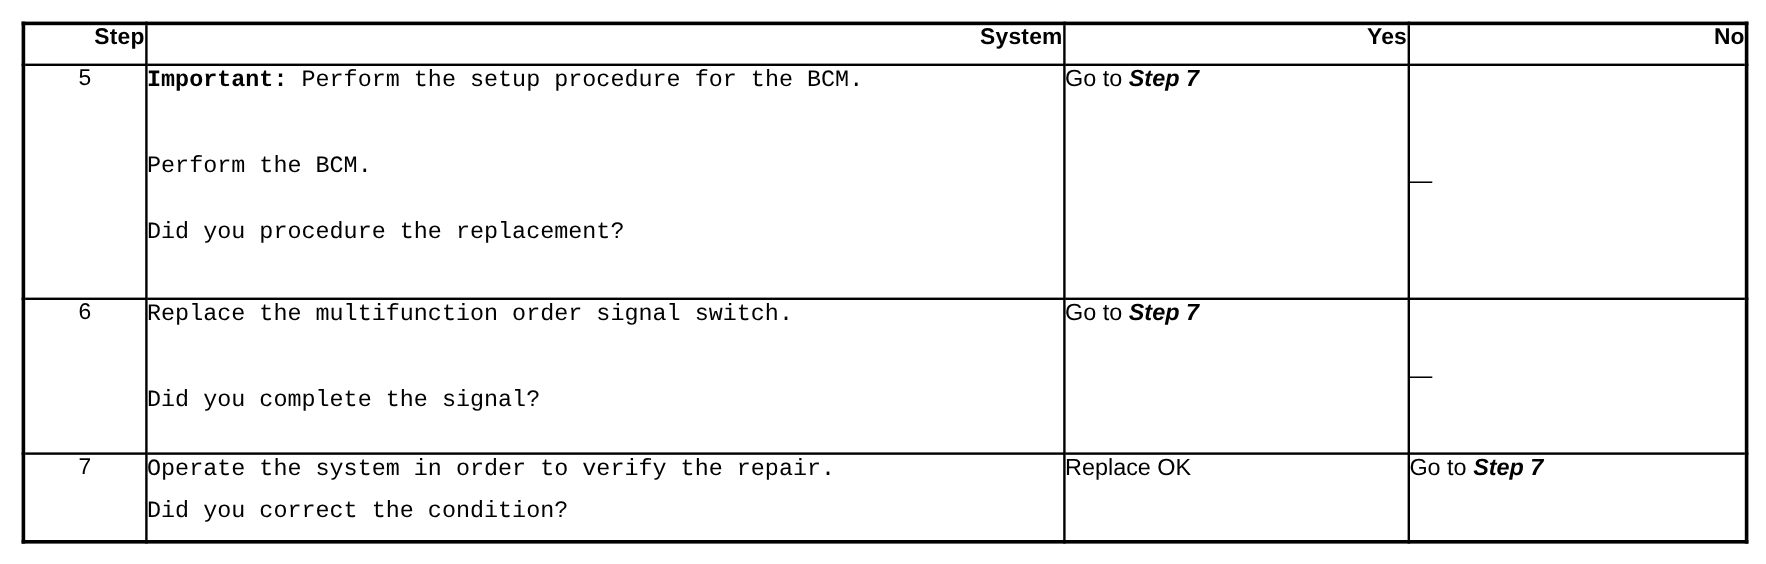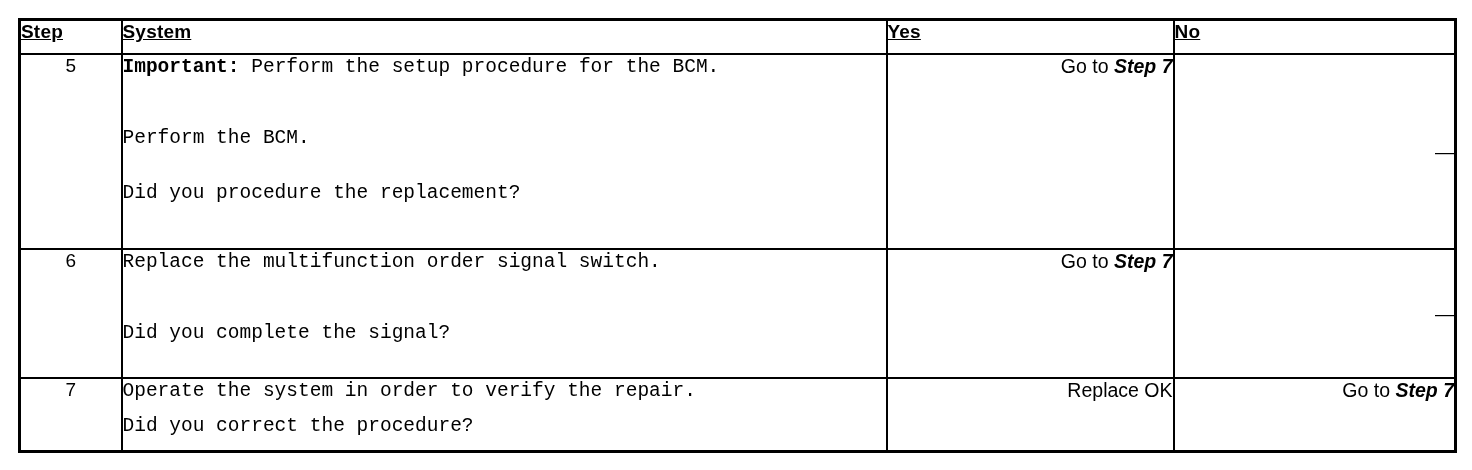--- a/index.html
+++ b/index.html
@@ -39,45 +39,44 @@
   }
 
   
   col.c-step   { width: 102px; }
   col.c-action { width: 765px; }
   col.c-yes    { width: 287px; }
   col.c-no     { width: 282px; }
 
   thead th {
     height: 32px;
-    text-align: left;
+    text-align: right;
     vertical-align: middle;
     font-size: 19px;
     font-weight: bold;
     letter-spacing: 0.2px;
     border-bottom: 3px solid #000;
-    text-decoration: underline;
   }
 
   td.step-cell {
     text-align: center;
     vertical-align: middle;
     font-size: 19px;
     font-weight: normal;
   }
 
   td.action-cell {
     padding: 6px 0 6px 11px;
     font-size: 19.5px;
     line-height: 1.28;
     font-family: Liberation Mono, monospace;
   }
 
   td.ans-cell {
-    text-align: right;
+    text-align: left;
     vertical-align: bottom;
     font-size: 19.5px;
     padding-bottom: 6px;
     border-radius: 16px;
   }
   td.ans-cell.mid {
     vertical-align: middle;
     padding-bottom: 0;
   }
 
@@ -145,21 +144,21 @@
         </td>
         <td class="ans-cell"><span>Go to </span><i class="stepref">Step 7</i></td>
         <td class="ans-cell mid"><span class="dash">—</span></td>
       </tr>
 
       <tr class="row-7">
         <td class="step-cell">7</td>
         <td class="action-cell">
           <div class="line">Operate the system in order to verify the repair.</div>
           <div class="gap-sm"></div>
-          <div class="line">Did you correct the procedure?</div>
+          <div class="line">Did you correct the condition?</div>
         </td>
         <td class="ans-cell"><span>Replace OK</span><i class="stepref"></i></td>
         <td class="ans-cell"><span>Go to </span><i class="stepref">Step 7</i></td>
       </tr>
 
     </tbody>
   </table>
 </div>
 
 </body></html>

